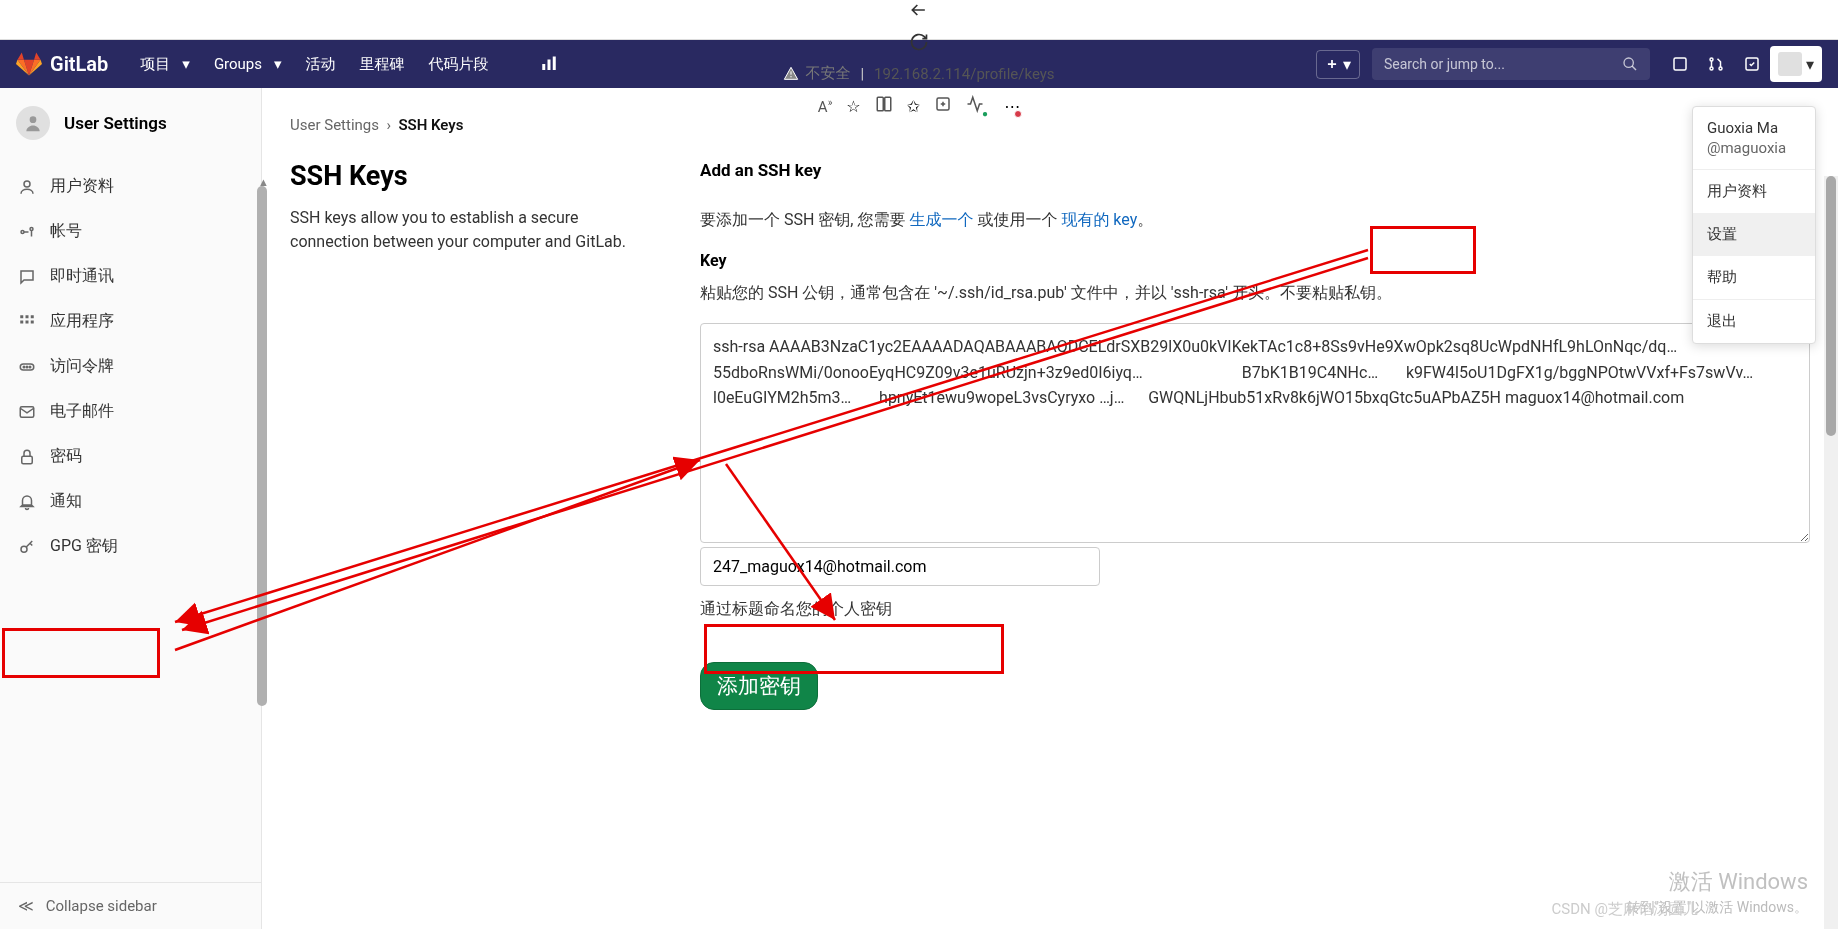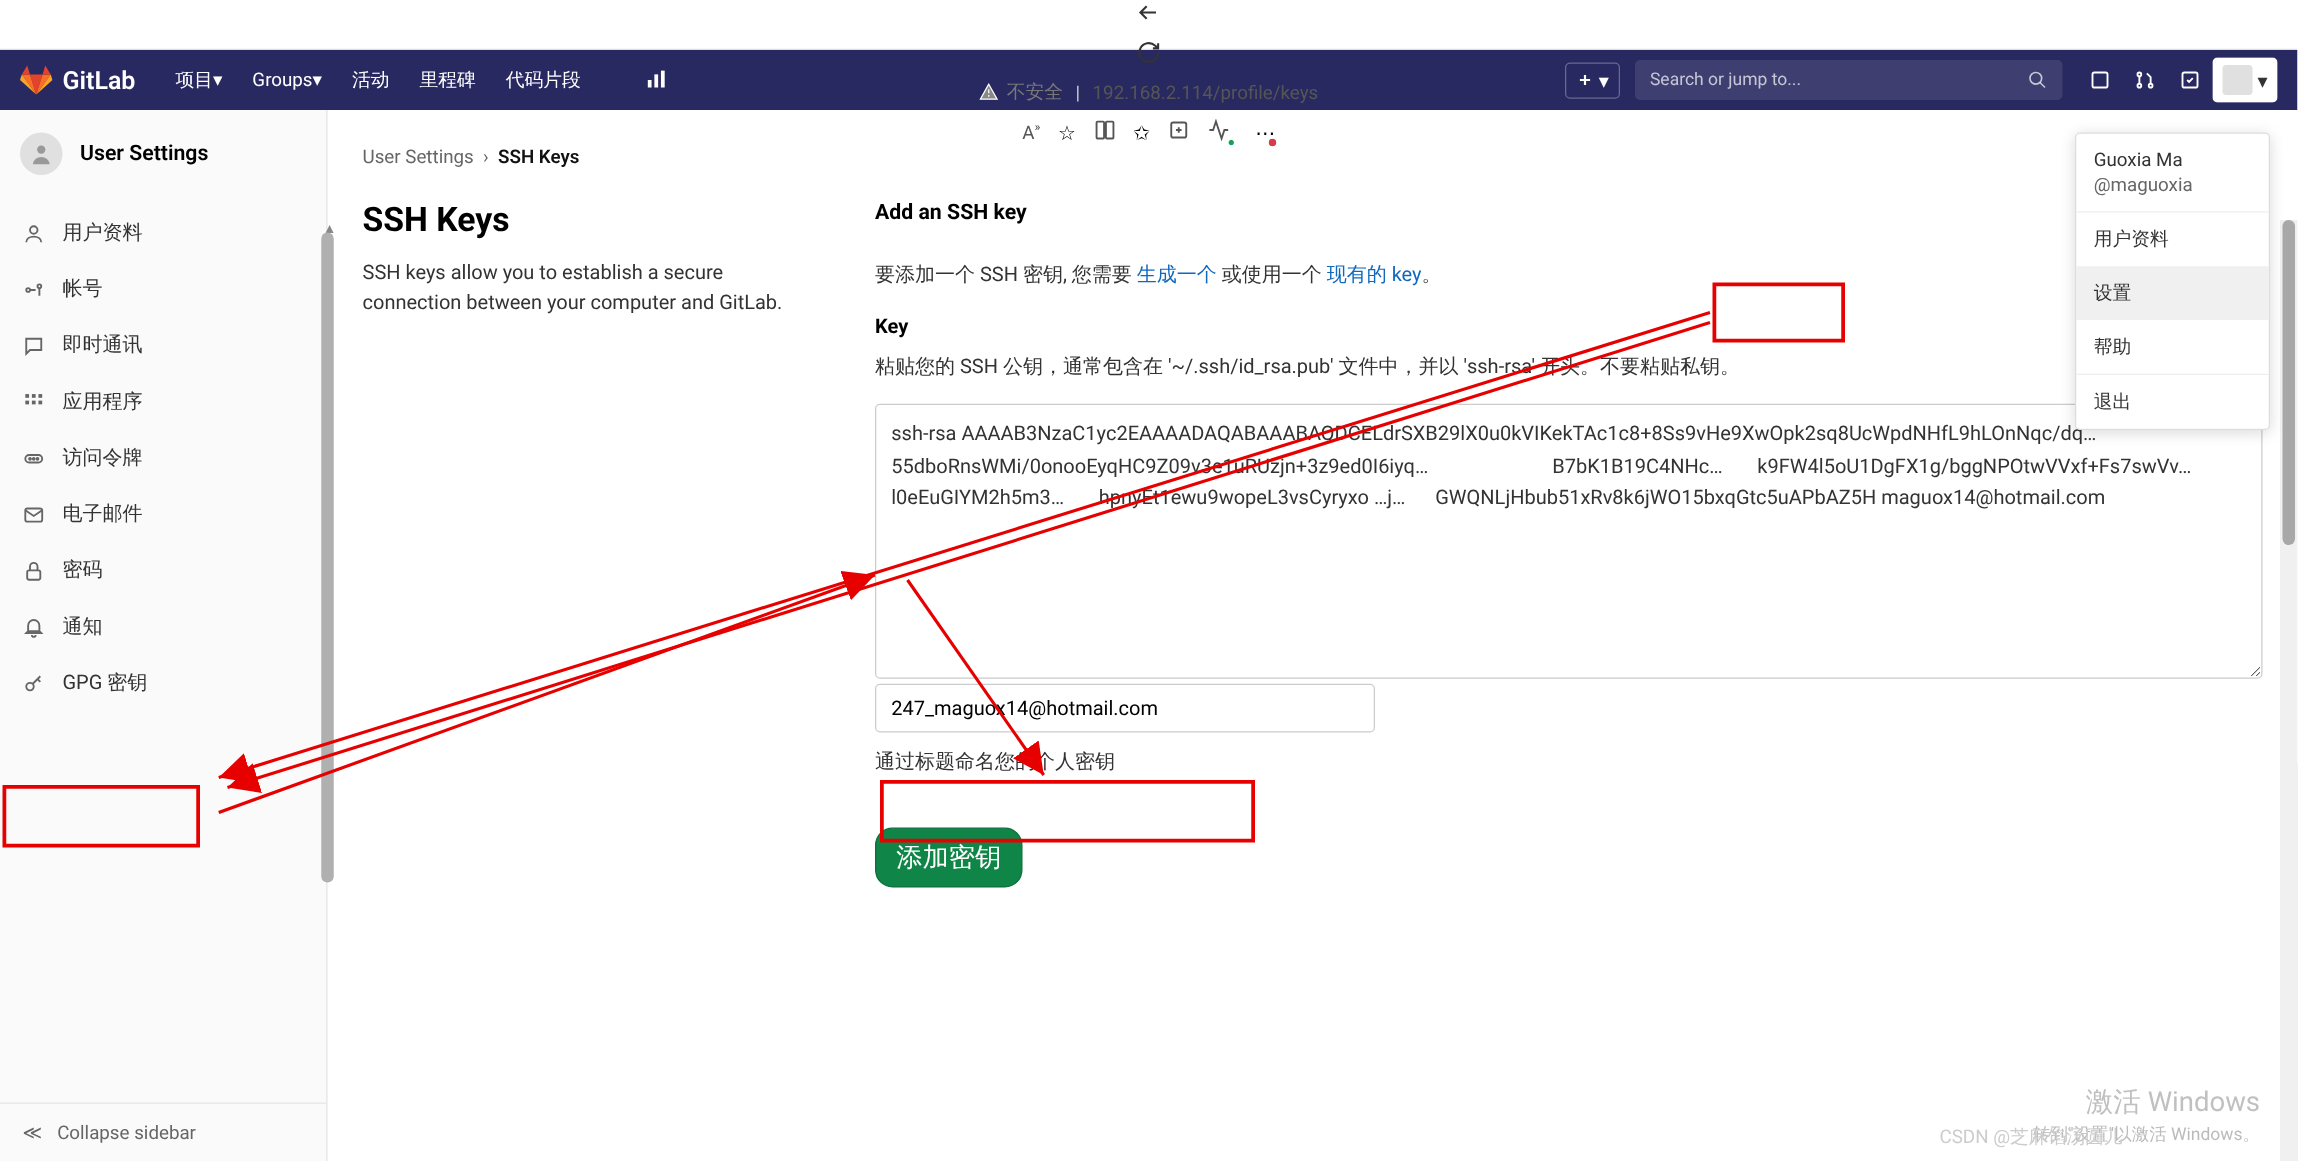--- a/index.html
+++ b/index.html
@@ -11,25 +11,25 @@
     .url-bar { flex: 1; display: flex; align-items: center; gap: 10px; padding: 0 10px; color: #555; font-size: 15px; }
     .url-warn { display: flex; align-items: center; gap: 6px; color: #777; }
     .browser-right { display: flex; gap: 14px; align-items: center; }
     .red-dot-wrap { position: relative; }
     .red-dot { position: absolute; bottom: -2px; right: -2px; width: 8px; height: 8px; background: #d73a49; border-radius: 50%; border: 1px solid white; }
     
     
     .top-nav { height: 48px; background: #292961; display: flex; align-items: center; padding: 0 16px; color: #fff; }
     .logo-wrap { display: flex; align-items: center; gap: 8px; font-size: 20px; font-weight: 600; margin-right: 20px; }
     .gitlab-logo { width: 26px; height: 26px; }
-    .nav-item { padding: 0 12px; font-size: 15px; display: flex; align-items: center; gap: 0; cursor: pointer; height: 48px; justify-content: flex-end; }
+    .nav-item { padding: 0 12px; font-size: 15px; display: flex; align-items: center; gap: 12px; cursor: pointer; height: 48px; justify-content: flex-end; }
     .nav-spacer { flex: 1; }
     .nav-icon { width: 36px; display: flex; align-items: center; justify-content: center; cursor: pointer; }
     .new-btn { border: 1px solid rgba(255,255,255,0.3); border-radius: 4px; padding: 4px 8px; display: flex; align-items: center; gap: 4px; }
-    .search-box { background: rgba(255,255,255,0.1); border-radius: 4px; padding: 8px 12px; width: 342px; color: rgba(255,255,255,0.7); font-size: 14px; display: flex; align-items: center; justify-content: space-between; }
+    .search-box { background: rgba(255,255,255,0.1); border-radius: 4px; padding: 8px 12px; width: 278px; color: rgba(255,255,255,0.7); font-size: 14px; display: flex; align-items: center; justify-content: space-between; }
     .avatar-btn { background: #fff; border-radius: 4px; padding: 4px 6px; display: flex; align-items: center; gap: 4px; border: 2px solid rgba(255,255,255,0.4); }
     .avatar-img { width: 24px; height: 24px; border-radius: 3px; background: #e0e0e0; }
     
     
     .main { display: flex; height: calc(929px - 88px); position: relative; }
     .sidebar { width: 262px; background: #fafafa; border-right: 1px solid #e5e5e5; display: flex; flex-direction: column; position: relative; }
     .sidebar-header { padding: 18px 16px; display: flex; align-items: center; gap: 14px; font-size: 17px; font-weight: 600; }
     .sidebar-avatar { width: 34px; height: 34px; border-radius: 50%; background: #e0e0e0; display: flex; align-items: center; justify-content: center; color: #888; }
     .sidebar-items { flex: 1; overflow-y: auto; padding: 6px 0; }
     .sidebar-item { display: flex; align-items: center; gap: 14px; padding: 12px 18px; font-size: 16px; color: #333; cursor: pointer; }
@@ -52,21 +52,21 @@
     .form-area h3 { font-size: 17px; font-weight: 700; margin-bottom: 27px; }
     .form-area p { font-size: 16px; color: #333; line-height: 1.6; margin-bottom: 18px; }
     .form-area a { color: #1068bf; text-decoration: none; }
     .form-area label { font-size: 16px; font-weight: 700; display: block; margin-bottom: 10px; margin-top: 18px; }
     textarea.key-input { width: 100%; height: 220px; border: 1px solid #ccc; border-radius: 4px; padding: 10px 12px; font-size: 16px; font-family: inherit; resize: vertical; color: #333; line-height: 1.6; }
     input.title-input { width: 400px; border: 1px solid #ccc; border-radius: 4px; padding: 9px 12px; font-size: 16px; }
     .hint { font-size: 16px; color: #333; margin-top: 10px; }
     .submit-btn { background: #108548; border: 1px solid #0d6e3a; color: #fff; padding: 9px 16px; font-size: 21px; border-radius: 14px; margin-top: 22px; cursor: pointer; font-weight: 500; }
     
     
-    .user-dropdown { position: absolute; right: 22px; top: 18px; width: 156px; background: #fff; border: 1px solid #ddd; border-radius: 4px; box-shadow: 0 2px 12px rgba(0,0,0,0.15); z-index: 100; }
+    .user-dropdown { position: absolute; right: 22px; top: 18px; width: 124px; background: #fff; border: 1px solid #ddd; border-radius: 4px; box-shadow: 0 2px 12px rgba(0,0,0,0.15); z-index: 100; }
     .dd-header { padding: 12px 14px; border-bottom: 1px solid #eee; }
     .dd-name { font-size: 15px; color: #333; }
     .dd-handle { font-size: 15px; color: #666; margin-top: 2px; }
     .dd-item { padding: 12px 14px; font-size: 15px; color: #333; cursor: pointer; }
     .dd-sep { border-top: 1px solid #eee; }
     
     
     .red-box { position: absolute; border: 3px solid #e60000; pointer-events: none; z-index: 50; }
     .arrow-svg { position: absolute; pointer-events: none; z-index: 49; }
     

